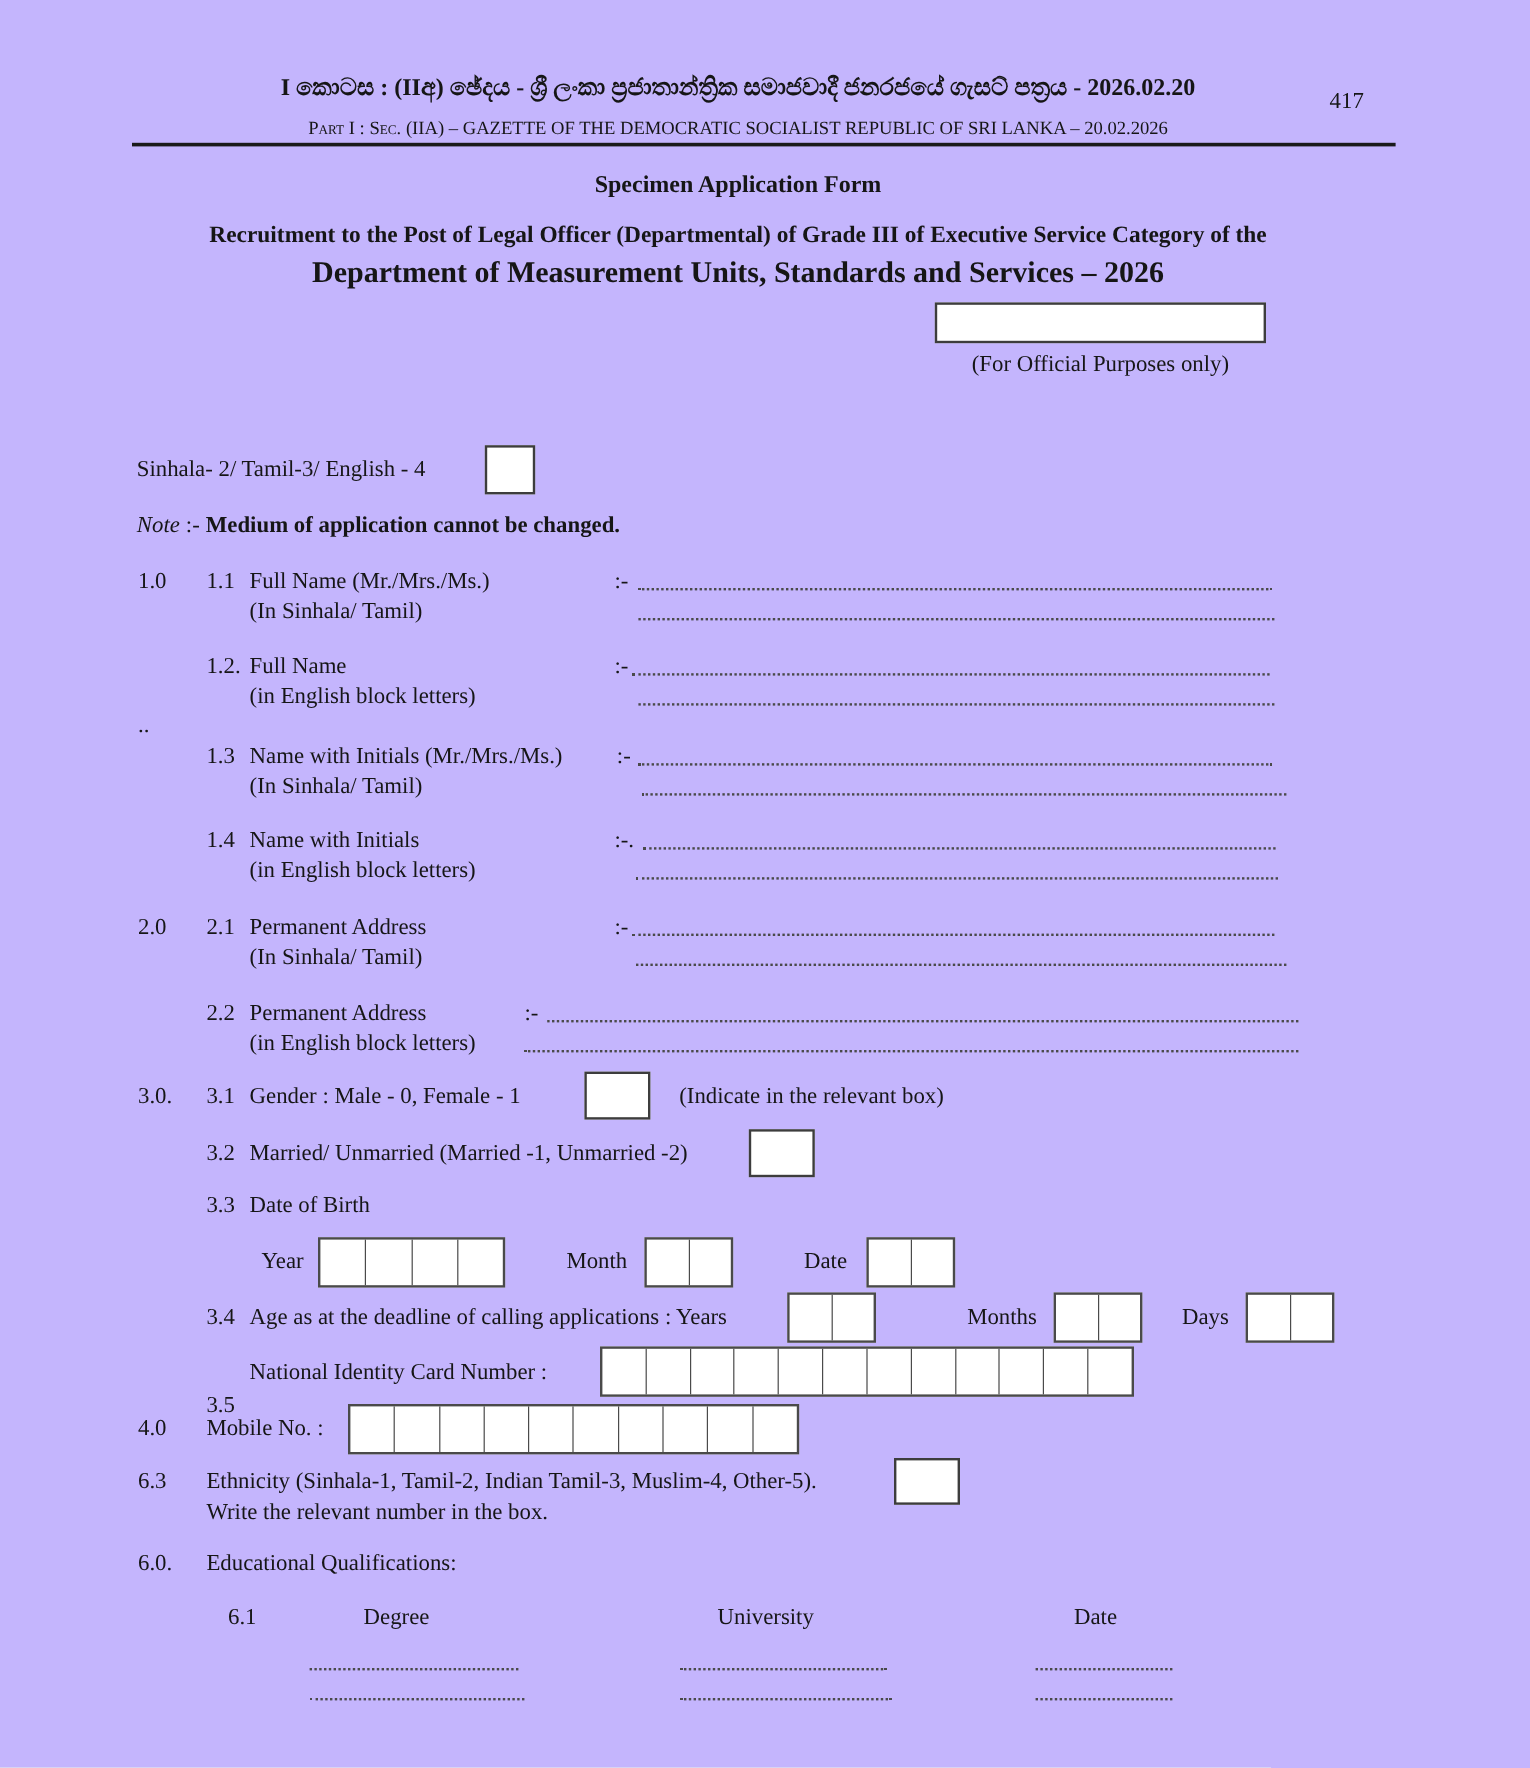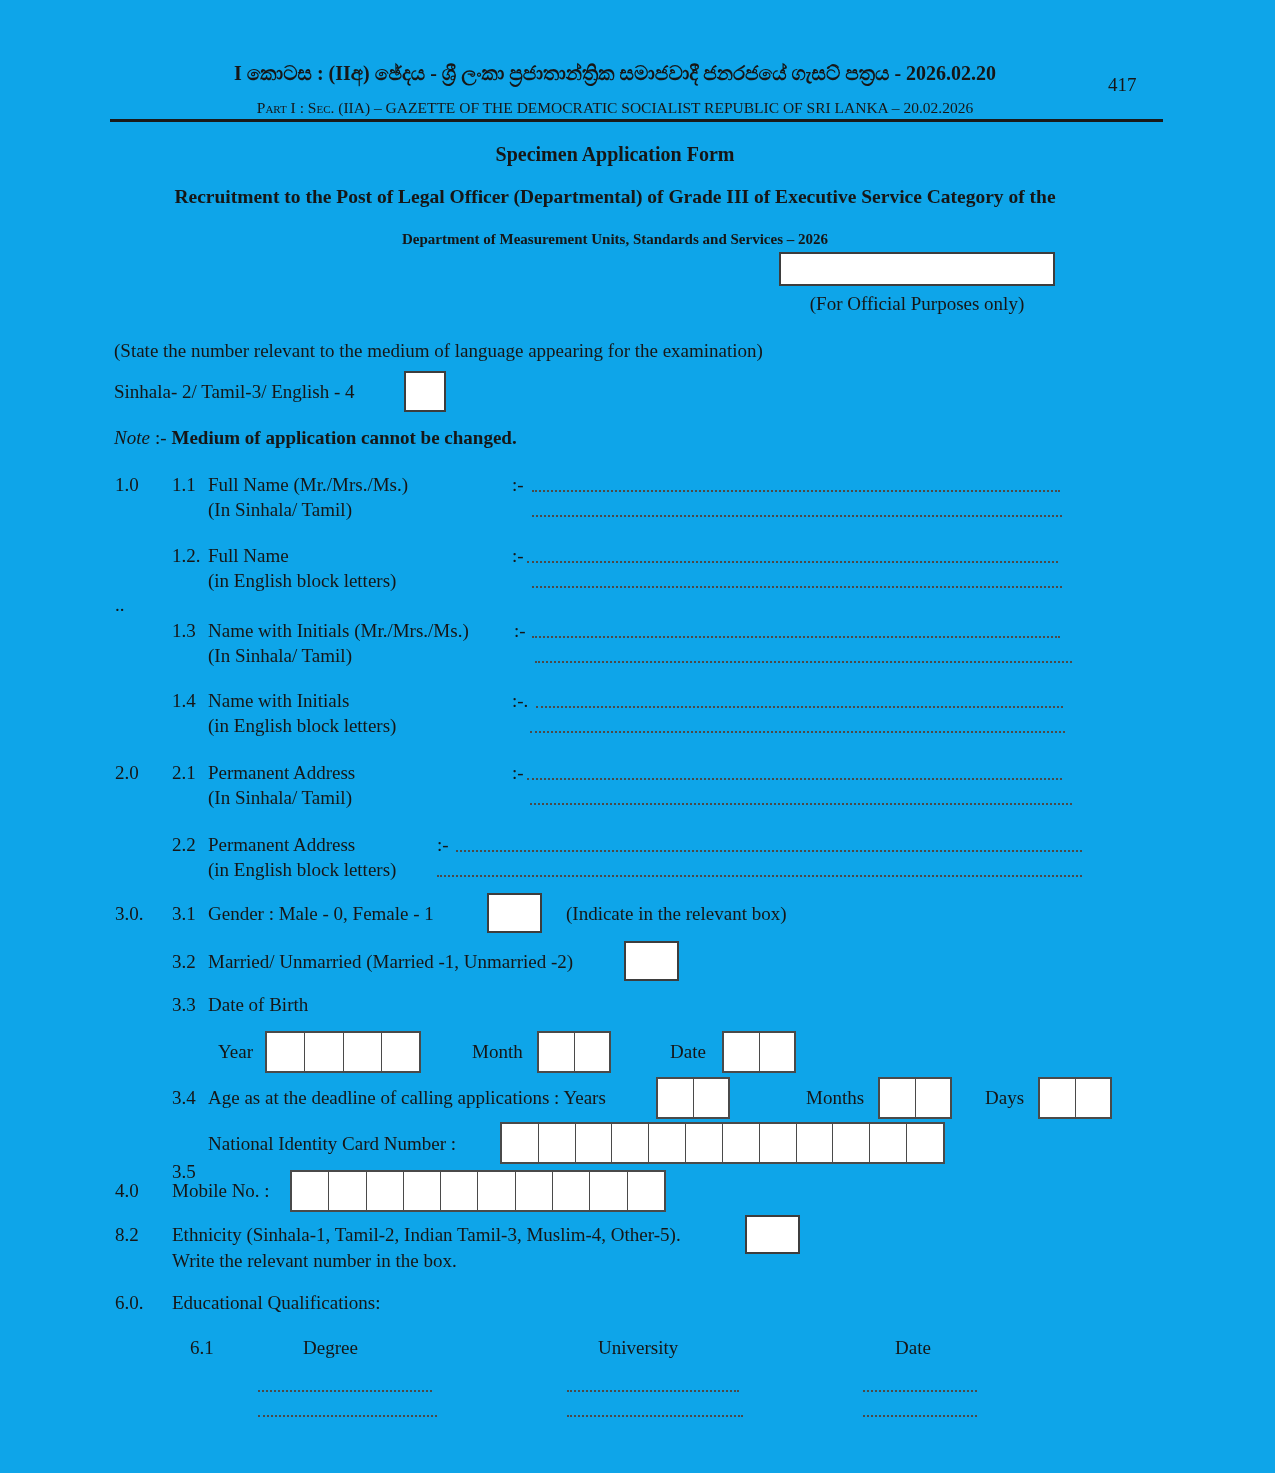--- a/index.html
+++ b/index.html
@@ -1,20 +1,20 @@
 <!DOCTYPE html>
 <html><head>
 <meta charset="utf-8">
 <style>
   html,body{margin:0;padding:0;background:#e8e8e8;}
   .page{
     position:relative;
     width:1275px;height:1473px;
     margin:0 auto;
-    background:#0ea5e9;
+    background:#c4b5fd;
     font-family:"Liberation Serif","DejaVu Serif",serif;
     color:#161616;
     overflow:hidden;
   }
   .t{position:absolute;font-size:19px;white-space:nowrap;line-height:1.2;}
   .ctr{position:absolute;left:115px;width:1000px;text-align:center;white-space:nowrap;}
   .b{font-weight:bold;}
   .i{font-style:italic;}
   .sc{font-variant:small-caps;}
   .dots{position:absolute;height:0;border-bottom:2px dotted #4a4a4a;}
@@ -30,26 +30,25 @@
 
 <div class="page">
 
   <div class="ctr b" style="top:62px;font-size:20px;">I කොටස : (IIඅ) ඡේදය - ශ්‍රී ලංකා ප්‍රජාතාන්ත්‍රික සමාජවාදී ජනරජයේ ගැසට් පත්‍රය - 2026.02.20</div>
   <div class="ctr" style="top:99px;font-size:15.5px;"><span class="sc">Part I : Sec. (IIA)</span><span> – GAZETTE OF THE DEMOCRATIC SOCIALIST REPUBLIC OF SRI LANKA – 20.02.2026</span></div>
   <div class="t" style="top:62px;left:1108px;margin-top:12px;">417</div>
   <div class="rule" style="top:119px;left:110px;width:1053px;height:3px;"></div>
 
   <div class="ctr b" style="top:143px;font-size:20px;">Specimen Application Form</div>
   <div class="ctr b" style="top:186px;font-size:19.5px;">Recruitment to the Post of Legal Officer (Departmental) of Grade III of Executive Service Category of the</div>
-  <div class="ctr b" style="top:231px;font-size:15px;">Department of Measurement Units, Standards and Services – 2026</div>
+  <div class="ctr b" style="top:214px;font-size:25px;">Department of Measurement Units, Standards and Services – 2026</div>
 
   <div class="wbox" style="top:252px;left:779px;width:276px;height:34px;"></div>
   <div class="t" style="top:293px;left:779px;width:276px;text-align:center;">(For Official Purposes only)</div>
 
-  <div class="t" style="top:340px;left:114px;">(State the number relevant to the medium of language appearing for the examination)</div>
   <div class="t" style="top:381px;left:114px;">Sinhala- 2/ Tamil-3/ English - 4</div>
   <div class="wbox" style="top:371px;left:404px;width:42px;height:41px;"></div>
   <div class="t" style="top:427px;left:114px;"><span class="i">Note</span><span class="sep">:-</span><span class="b">Medium of application cannot be changed.</span></div>
 
   <div class="t" style="top:474px;left:115px;">1.0</div>
   <div class="t" style="top:474px;left:172px;">1.1</div>
   <div class="t" style="top:474px;left:208px;">Full Name (Mr./Mrs./Ms.)</div>
   <div class="t" style="top:474px;left:512px;">:-</div>
   <div class="dots" style="top:490px;left:532px;width:528px;"></div>
   <div class="t" style="top:499px;left:208px;">(In Sinhala/ Tamil)</div>
@@ -166,21 +165,21 @@
       <span></span>
       <span></span>
       <span></span>
       <span></span>
       <span></span>
       <span></span>
       <span></span>
       <span></span>
     </div>
 
-  <div class="t" style="top:1224px;left:115px;">8.2</div>
+  <div class="t" style="top:1224px;left:115px;">6.3</div>
   <div class="t" style="top:1224px;left:172px;">Ethnicity (Sinhala-1, Tamil-2, Indian Tamil-3, Muslim-4, Other-5).</div>
   <div class="wbox" style="top:1215px;left:745px;width:55px;height:39px;"></div>
   <div class="t" style="top:1250px;left:172px;">Write the relevant number in the box.</div>
 
   <div class="t" style="top:1292px;left:115px;">6.0.</div>
   <div class="t" style="top:1292px;left:172px;">Educational Qualifications:</div>
 
   <div class="t" style="top:1337px;left:190px;">6.1</div>
   <div class="t" style="top:1337px;left:303px;">Degree</div>
   <div class="t" style="top:1337px;left:598px;">University</div>

